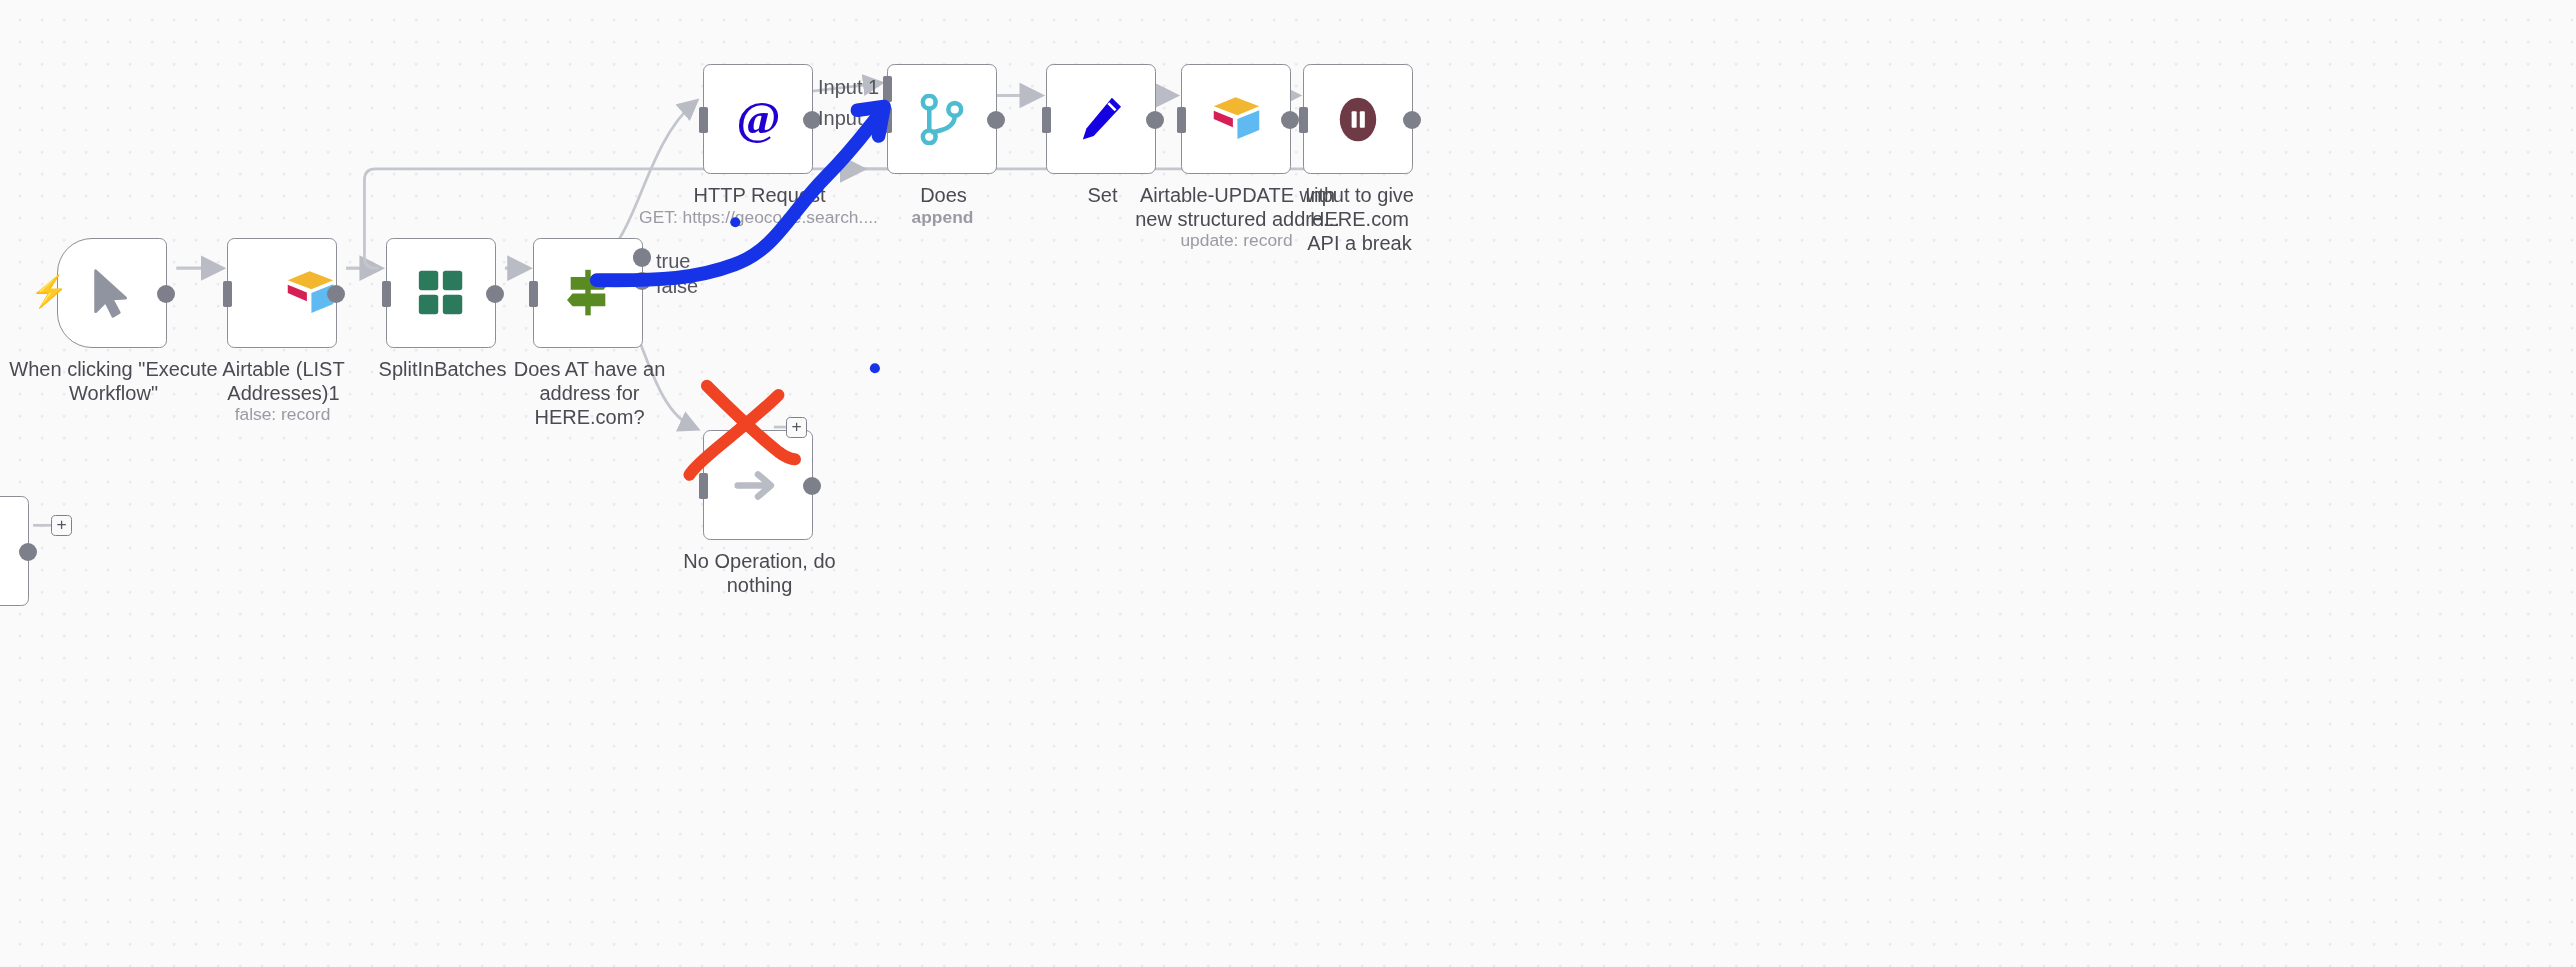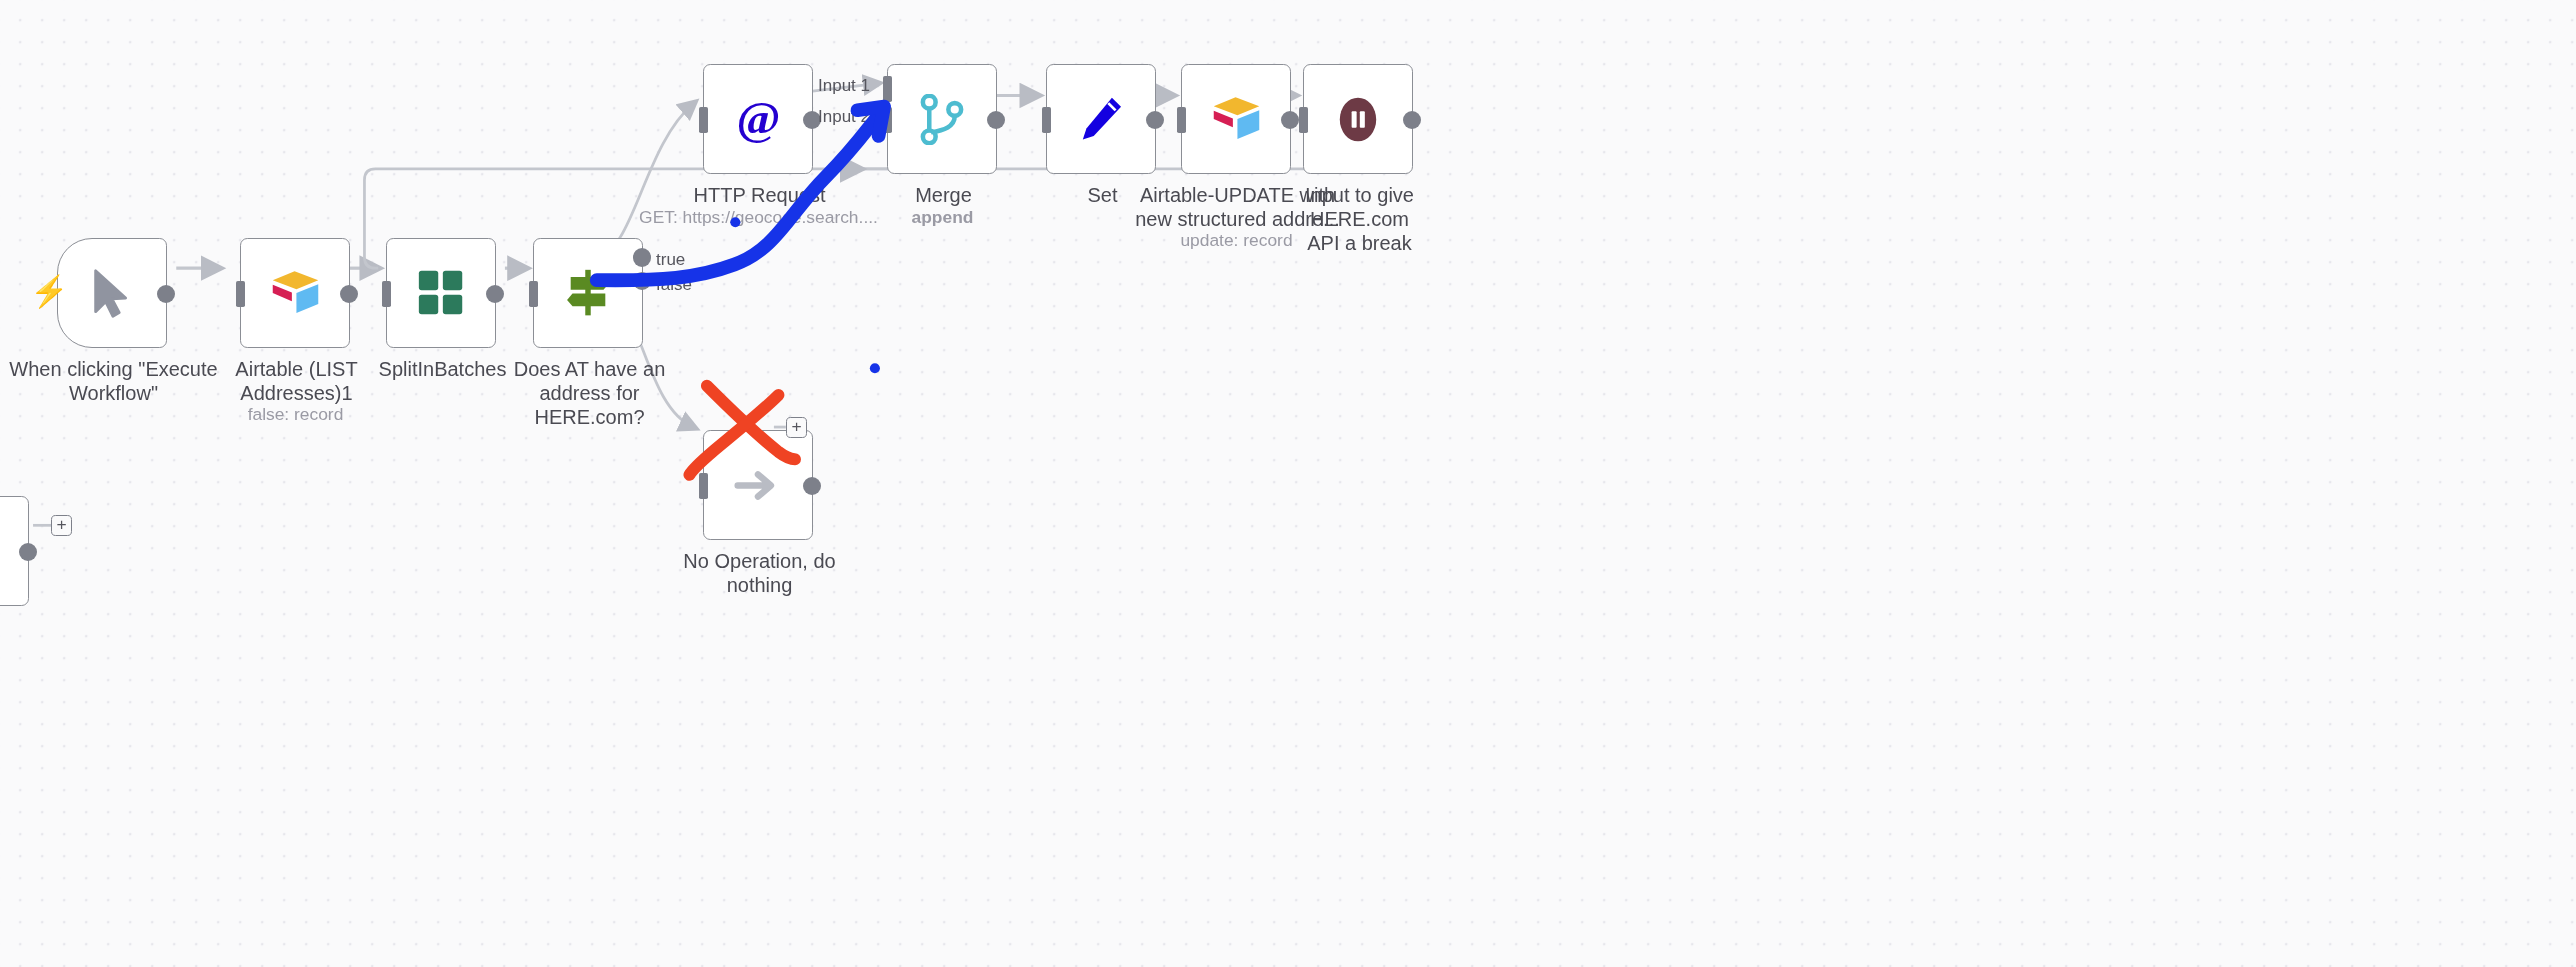--- a/index.html
+++ b/index.html
@@ -63,21 +63,21 @@
   .port.out { right: -9.2px; }
   .in-stub {
     position: absolute;
     width: 8.3px; height: 26px;
     background: #7d808a;
     border-radius: 1.8px;
     left: -4.6px; top: 42px;
   }
   .port-lbl {
     position: absolute;
-    font-size: 17px;
+    font-size: 20px;
     color: #55555d;
     white-space: nowrap;
   }
   .plus-btn {
     position: absolute;
     width: 21px; height: 21px;
     border: 1.8px solid #7d808a;
     border-radius: 4.6px;
     background: #fafafb;
     box-sizing: border-box;
@@ -140,21 +140,21 @@
   <div class="node trigger" style="left:57px; top:238px;">
     <span class="bolt">⚡</span>
     <svg class="icon" width="48" height="51" viewBox="0 0 52 56">
       <path d="M8,3 L8,48 L19,37 L27,53 L34,49 L26,34 L41,33 Z" fill="#9094a0" stroke="#9094a0" stroke-width="3" stroke-linejoin="round"></path>
     </svg>
     <span class="port out"></span>
     <span class="node-label">When clicking "Execute
 Workflow"</span>
   </div>
 
-  <div class="node" style="left:240px; top:238px;">
+  <div class="node" style="left:227px; top:238px;justify-content:flex-end;">
     <span class="in-stub"></span>
     <svg class="icon" width="51" height="48" viewBox="0 0 56 52">
       <path d="M27,2 L53,12 L29,22 L3,12 Z" fill="#f2b72e"></path>
       <path d="M3,17 L24,25.5 L24,35 L3,26 Z" fill="#d61f54"></path>
       <path d="M29,26 L53,16.5 L53,38 L29,48 Z" fill="#5fbaf2"></path>
     </svg>
     <span class="port out"></span>
     <span class="node-label">Airtable (LIST
 Addresses)1</span>
     <span class="node-sub" style="top:165px;">false: record</span>
@@ -203,21 +203,21 @@
     <span class="port-lbl" style="left:-70px; top:11px;">Input 1</span>
     <span class="port-lbl" style="left:-70px; top:42px;">Input 2</span>
     <svg class="icon" width="44" height="51" viewBox="0 0 48 56">
       <circle cx="10" cy="9" r="7" fill="none" stroke="#4dbcd0" stroke-width="5"></circle>
       <circle cx="10" cy="47" r="7" fill="none" stroke="#4dbcd0" stroke-width="5"></circle>
       <circle cx="38" cy="17" r="7" fill="none" stroke="#4dbcd0" stroke-width="5"></circle>
       <path d="M10,16 L10,40" stroke="#4dbcd0" stroke-width="5" fill="none"></path>
       <path d="M12,42 C26,40 38,36 38,24" stroke="#4dbcd0" stroke-width="5" fill="none"></path>
     </svg>
     <span class="port out"></span>
-    <span class="node-label">Merge</span>
+    <span class="node-label">Does</span>
     <span class="node-sub" style="top:142px;font-weight:bold;">append</span>
   </div>
 
   <div class="node" style="left:1181px; top:64px;">
     <span class="in-stub"></span>
     <svg class="icon" width="51" height="48" viewBox="0 0 56 52">
       <path d="M27,2 L53,12 L29,22 L3,12 Z" fill="#f2b72e"></path>
       <path d="M3,17 L24,25.5 L24,35 L3,26 Z" fill="#d61f54"></path>
       <path d="M29,26 L53,16.5 L53,38 L29,48 Z" fill="#5fbaf2"></path>
     </svg>

